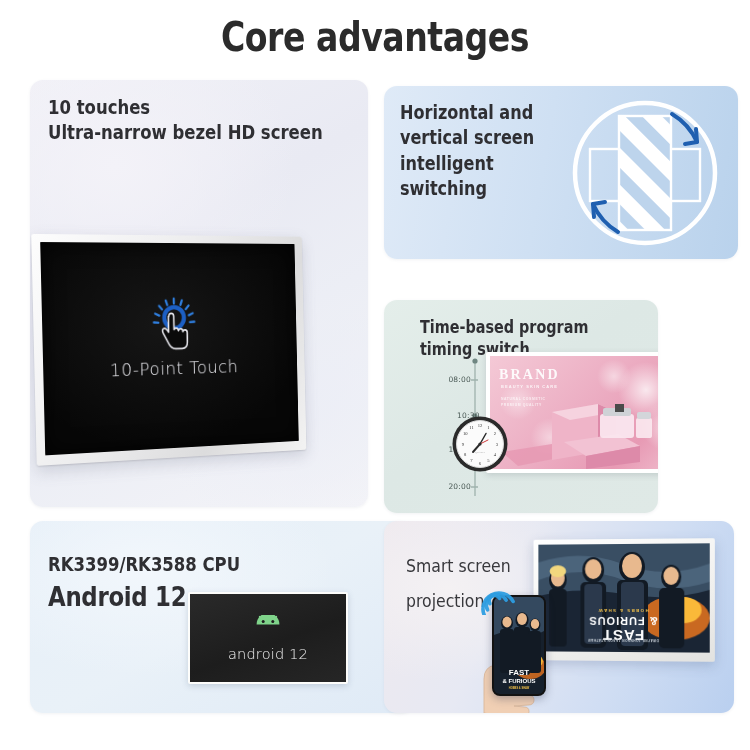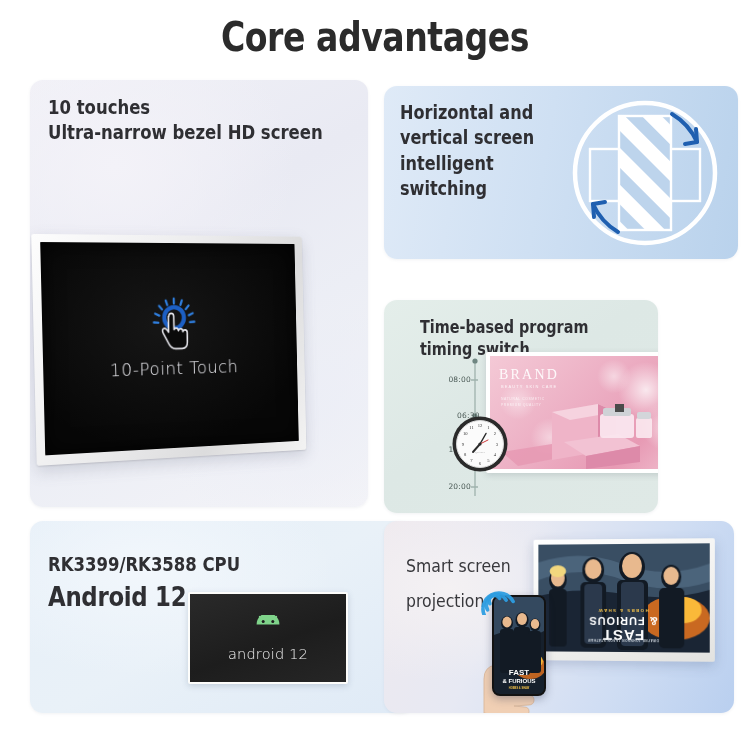--- a/index.html
+++ b/index.html
@@ -159,20 +159,21 @@
   .time-label.inside { right: auto; left: 26px; }
   #ad-screen {
     position: absolute;
     left: 102px; top: 52px;
     width: 208px; height: 121px;
     background: #ffffff;
     padding: 4px;
     box-sizing: border-box;
     box-shadow: 0 2px 6px rgba(80,90,100,0.2);
     border-radius: 2px;
+    font-weight: bold;
   }
   #ad-inner {
     position: relative;
     width: 100%; height: 100%;
     overflow: hidden;
     background:
       radial-gradient(circle at 78% 30%, rgba(255,255,255,0.75) 0%, rgba(255,255,255,0) 16%),
       radial-gradient(circle at 88% 62%, rgba(255,255,255,0.6) 0%, rgba(255,255,255,0) 13%),
       radial-gradient(circle at 62% 18%, rgba(255,255,255,0.5) 0%, rgba(255,255,255,0) 11%),
       radial-gradient(circle at 30% 72%, rgba(255,255,255,0.45) 0%, rgba(255,255,255,0) 12%),
@@ -354,21 +355,21 @@
     <div id="timeline">
       <svg width="60" height="140" viewBox="0 0 60 140" style="position:absolute;left:0;top:0;">
         <line x1="44" y1="2" x2="44" y2="138" stroke="#9fb2ad" stroke-width="1.3"></line>
         <circle cx="44" cy="3" r="2.6" fill="#6f8681"></circle>
         <line x1="40" y1="22" x2="47" y2="22" stroke="#9fb2ad" stroke-width="1.3"></line>
         <circle cx="44" cy="58" r="2.6" fill="#6f8681"></circle>
         <line x1="40" y1="92" x2="47" y2="92" stroke="#9fb2ad" stroke-width="1.3"></line>
         <line x1="40" y1="129" x2="47" y2="129" stroke="#9fb2ad" stroke-width="1.3"></line>
       </svg>
       <div class="time-label" style="top:17px;">08:00</div>
-      <div class="time-label inside" style="top:53px;">06:30</div>
+      <div class="time-label inside" style="top:53px;">10:30</div>
       <div class="time-label" style="top:87px;">12:00</div>
       <div class="time-label" style="top:124px;">20:00</div>
     </div>
 
     <div id="ad-screen">
       <div id="ad-inner">
         <div id="ad-brand">BRAND</div>
         <div id="ad-sub">BEAUTY SKIN CARE</div>
         <div id="ad-sub2" style="white-space:pre-line;">NATURAL COSMETIC
 PREMIUM QUALITY</div>

